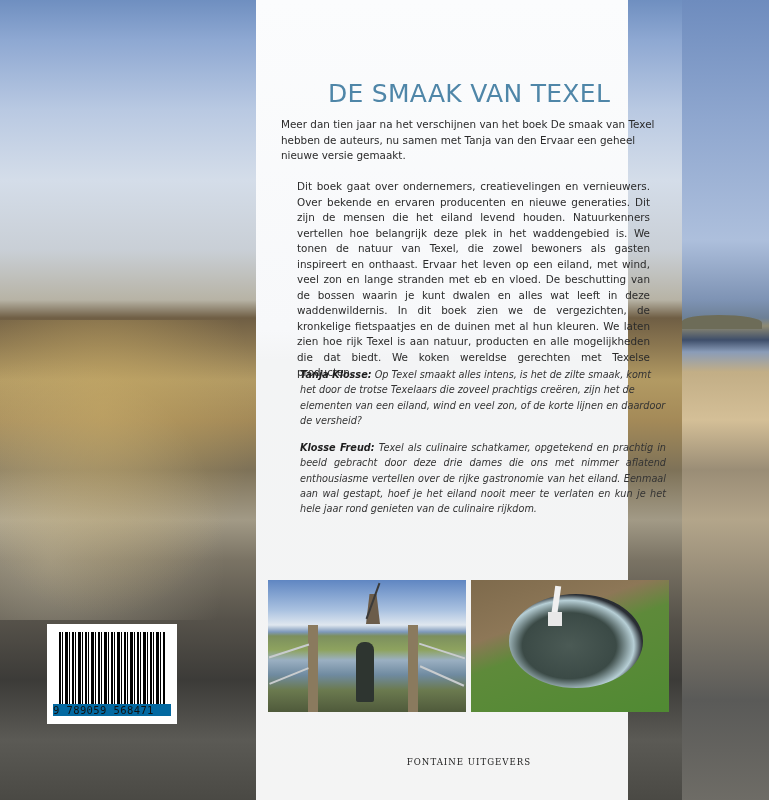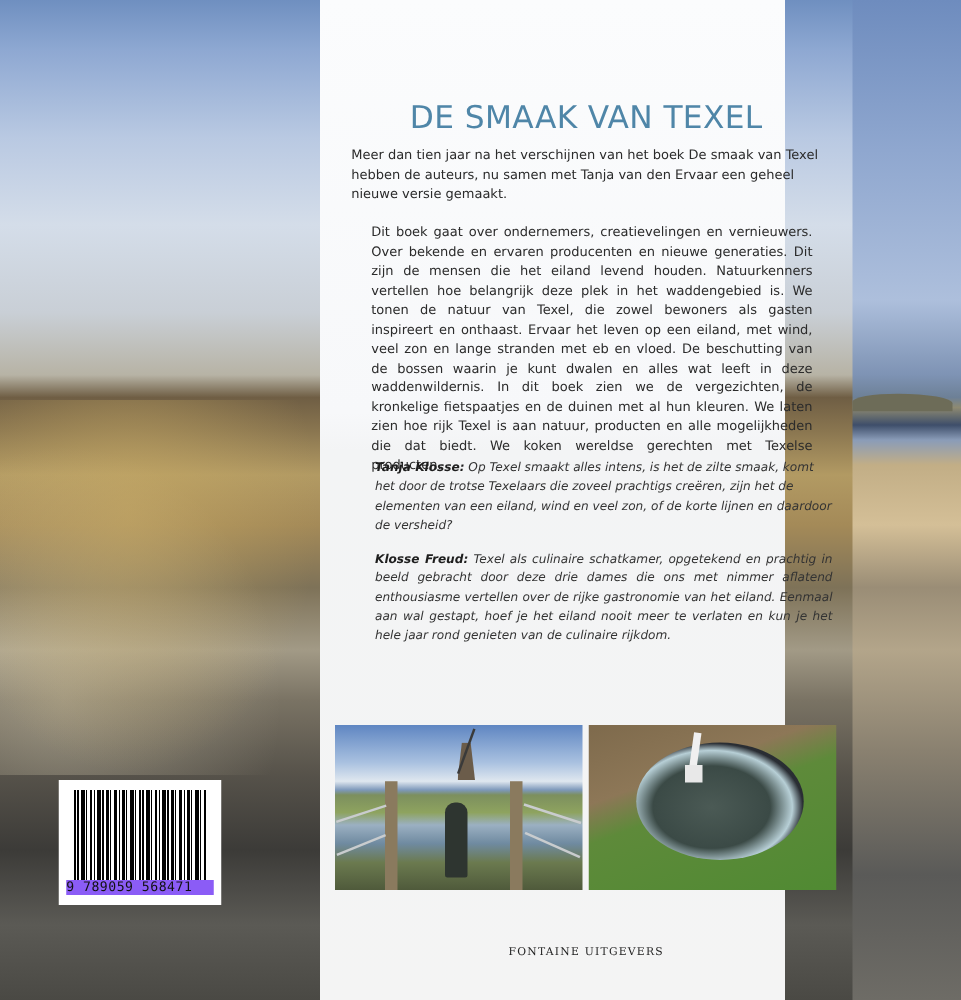--- a/index.html
+++ b/index.html
@@ -92,21 +92,21 @@
   }
   .bars {
     position: absolute; left: 12px; top: 8px; width: 106px; height: 72px;
     background: repeating-linear-gradient(90deg,
       #000 0px, #000 2px, #fff 2px, #fff 3px, #000 3px, #000 4px, #fff 4px, #fff 6px,
       #000 6px, #000 9px, #fff 9px, #fff 10px, #000 10px, #000 11px, #fff 11px, #fff 13px);
   }
   .barcode-num {
     position: absolute; left: 6px; top: 80px; width: 118px;
     font-family: "DejaVu Sans Mono", monospace; font-size: 10.5px; color: #111; letter-spacing: 0.4px;
-    background: #8b5cf6;
+    background: #0369a1;
   }
   
   .publisher {
     position: absolute; left: 0; width: 426px; top: 757px; text-align: center;
     font-family: "DejaVu Serif", serif; font-size: 8.6px; letter-spacing: 1px; color: #222;
   }
 </style>
 </head>
 <body>
 

